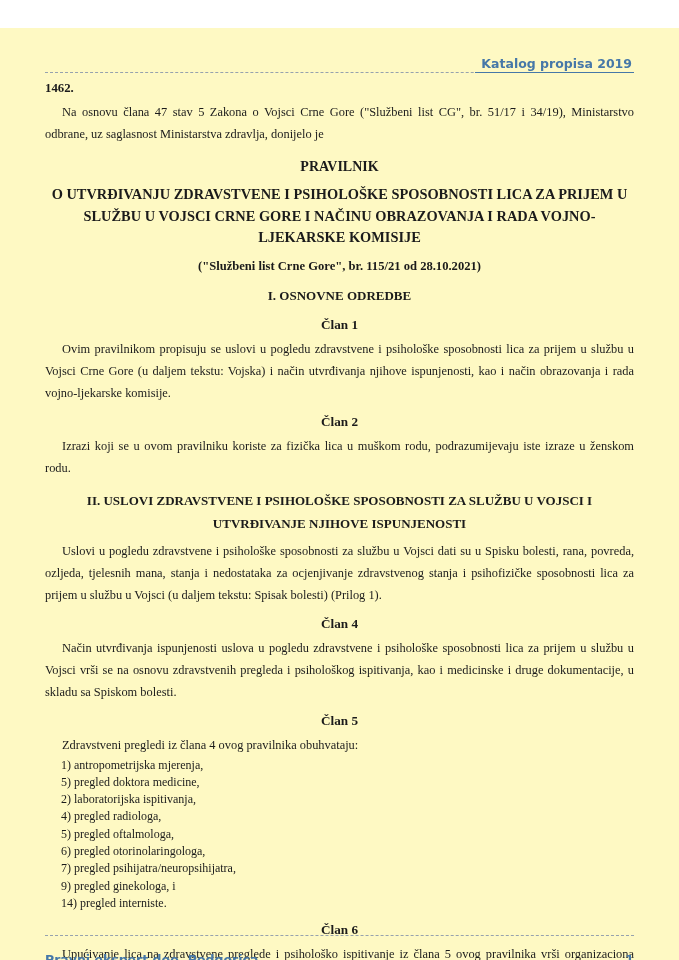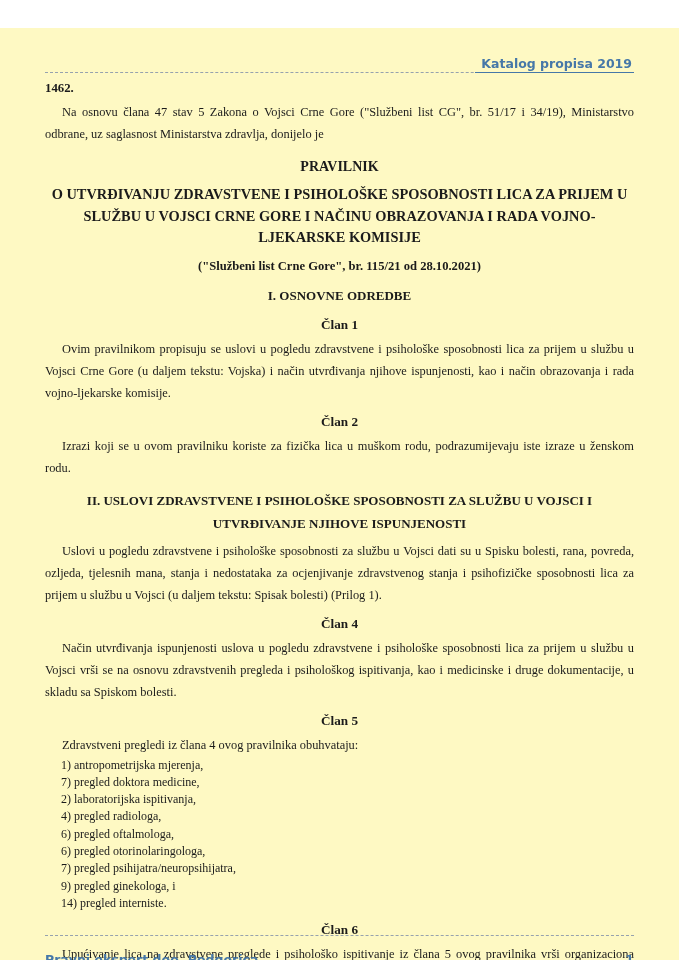--- a/index.html
+++ b/index.html
@@ -147,24 +147,24 @@
     <p class="body-par">Uslovi u pogledu zdravstvene i psihološke sposobnosti za službu u Vojsci dati su u Spisku bolesti, rana, povreda, ozljeda, tjelesnih mana, stanja i nedostataka za ocjenjivanje zdravstvenog stanja i psihofizičke sposobnosti lica za prijem u službu u Vojsci (u daljem tekstu: Spisak bolesti) (Prilog 1).</p>
 
     <p class="clan-heading">Član 4</p>
     <p class="body-par">Način utvrđivanja ispunjenosti uslova u pogledu zdravstvene i psihološke sposobnosti lica za prijem u službu u Vojsci vrši se na osnovu zdravstvenih pregleda i psihološkog ispitivanja, kao i medicinske i druge dokumentacije, u skladu sa Spiskom bolesti.</p>
 
     <p class="clan-heading">Član 5</p>
     <p class="body-par">Zdravstveni pregledi iz člana 4 ovog pravilnika obuhvataju:</p>
 
     <div class="list-block">
       <p>1) antropometrijska mjerenja,</p>
-      <p>7) pregled doktora medicine,</p>
+      <p>5) pregled doktora medicine,</p>
       <p>2) laboratorijska ispitivanja,</p>
       <p>4) pregled radiologa,</p>
-      <p>6) pregled oftalmologa,</p>
+      <p>5) pregled oftalmologa,</p>
       <p>6) pregled otorinolaringologa,</p>
       <p>7) pregled psihijatra/neuropsihijatra,</p>
       <p>9) pregled ginekologa, i</p>
       <p>14) pregled interniste.</p>
     </div>
 
     <p class="clan-heading">Član 6</p>
     <p class="body-par">Upućivanje lica na zdravstvene preglede i psihološko ispitivanje iz člana 5 ovog pravilnika vrši organizaciona jedinica Ministarstva odbrane koja vrši poslove ljudskih resursa, sa uputnicom za zdravstveni pregled (Prilog 2).</p>
 
     <p class="clan-heading">Član 7</p>

